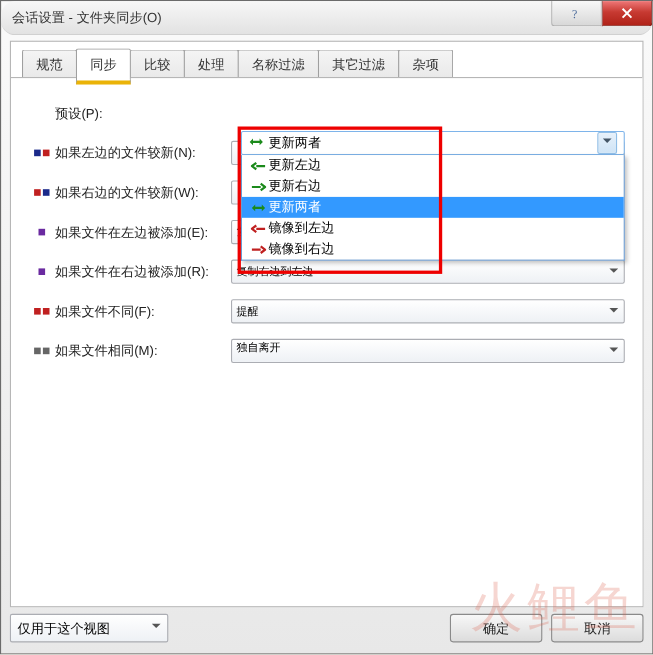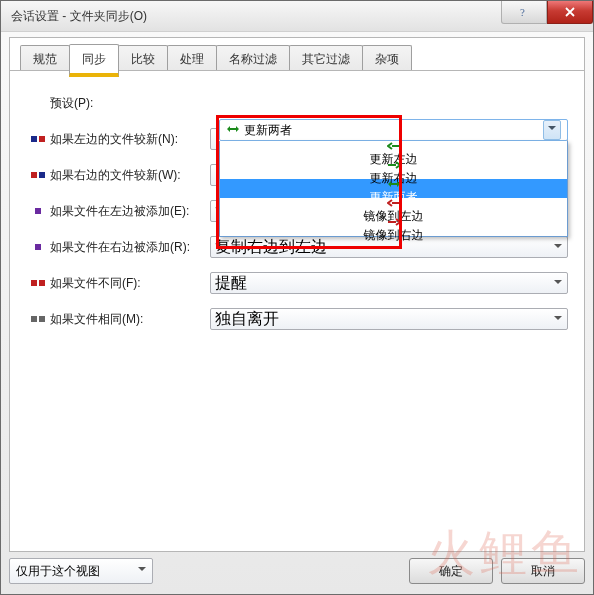--- a/index.html
+++ b/index.html
@@ -1,41 +1,41 @@
 <!DOCTYPE html>
 <html><head>
 <meta charset="utf-8">
 <style>
   html,body{margin:0;padding:0;font-family:"Microsoft YaHei","SimSun",Tahoma,sans-serif;font-size:12px;background:#f0ece4;}
   .window{width:594px;height:595px;position:relative;box-sizing:border-box;border:1px solid #6b6b6b;background:linear-gradient(#fafafa,#e8e8e8);overflow:hidden;}
-  .titlebar{height:30px;background:linear-gradient(#f7f7f7,#e2e2e2);display:flex;align-items:center;padding:0 0 0 10px;border-bottom:1px solid #d0d0d0;}
+  .titlebar{height:30px;background:linear-gradient(#f7f7f7,#e2e2e2);display:flex;align-items:center;padding:0 0 0 10px;border-bottom:1px solid #d0d0d0;border-radius:13px;}
   .title{color:#333;}
   .winbtns{margin-left:auto;display:flex;height:100%;}
   .winbtn{width:44px;height:22px;margin-top:0;display:flex;align-items:center;justify-content:center;border:1px solid #b0b0b0;border-top:none;background:linear-gradient(#f8f8f8,#d8d8d8);}
   .winbtn.help{border-radius:0 0 0 3px;}
   .winbtn.close{background:linear-gradient(#e77,#c73a32 45%,#b02218);border-color:#8a2018;border-radius:0 0 3px 0;color:#fff;}
   .winbtn svg{width:12px;height:12px;}
   .client{position:absolute;left:8px;top:36px;right:8px;bottom:42px;background:#fff;border:1px solid #b6b6b6;box-sizing:border-box;}
   .tabstrip{display:flex;position:absolute;left:10px;top:-1px;padding-top:7px;}
   .tab{padding:5px 12px 5px;border:1px solid #9f9f9f;border-bottom:none;background:linear-gradient(#f4f4f4,#e6e6e6);margin-right:-1px;color:#333;border-radius:2px 2px 0 0;position:relative;top:1px;}
   .tab.active{background:#fff;border-bottom:4px solid #eab308;z-index:2;padding-top:6px;top:0;}
   .panel{position:absolute;left:0;right:0;top:32px;bottom:0;background:#fff;border-top:1px solid #b6b6b6;padding:18px 16px 10px 16px;box-sizing:border-box;}
   .row{display:flex;align-items:center;height:28px;margin-bottom:8px;}
   .marks{width:24px;display:flex;justify-content:center;}
   .sq{width:6px;height:6px;display:inline-block;}
   .label{width:160px;color:#222;}
-  select.combo,.combo{flex:1;height:22px;border:1px solid #abadb3;background:linear-gradient(#fff,#eef1f5);padding:0 4px;border-radius:2px;appearance:none;-webkit-appearance:none;font-family:Liberation Serif, serif;font-size:16px;box-sizing:border-box;}
+  select.combo,.combo{flex:1;height:22px;border:1px solid #abadb3;background:linear-gradient(#fff,#eef1f5);padding:0 4px;border-radius:2px;appearance:none;-webkit-appearance:none;font-family:Liberation Serif, serif;font-size:10px;box-sizing:border-box;}
   .combo-wrap{flex:1;position:relative;display:flex;}
   .combo-wrap::after{content:"";position:absolute;right:6px;top:8px;border:4px solid transparent;border-top-color:#555;}
   .dropdown-open{position:absolute;left:209px;top:48px;right:16px;z-index:10;}
   .dd-field{height:22px;border:1px solid #7eb4ea;background:#fff;display:flex;align-items:center;padding:0 6px;box-sizing:border-box;border-radius:2px;}
   .dd-field .arrow{margin-left:auto;width:16px;height:18px;border:1px solid #8fbde6;background:linear-gradient(#e6f0fa,#cfe4f6);display:flex;align-items:center;justify-content:center;border-radius:2px;}
   .dd-field .arrow::after{content:"";border:4px solid transparent;border-top-color:#4b6;border-top-color:#456;}
   .dd-list{border:1px solid #6b9bd0;border-top:none;background:#fff;box-shadow:2px 2px 4px rgba(0,0,0,0.25);}
-  .dd-item{height:19px;display:flex;align-items:center;padding:0 6px;cursor:default;flex-direction:column;}
+  .dd-item{height:19px;display:flex;align-items:center;padding:0 6px;cursor:default;}
   .dd-item.sel{background:#3399ff;color:#fff;}
   .dd-item .ico{width:18px;display:flex;justify-content:center;align-items:center;}
   .redbox{position:absolute;border:3px solid #e00;z-index:20;pointer-events:none;}
   .footer{position:absolute;left:8px;right:8px;bottom:6px;height:30px;display:flex;align-items:flex-start;}
   .view-combo{width:130px;height:24px;border:1px solid #abadb3;background:linear-gradient(#fff,#eef1f5);border-radius:2px;padding:0 6px;display:flex;align-items:center;}
   .view-combo::after{content:"";margin-left:auto;border:4px solid transparent;border-top-color:#555;}
   .btn{width:82px;height:24px;border:1px solid #8a8a8a;background:linear-gradient(#f7f7f7,#dcdcdc);border-radius:3px;margin-left:8px;display:flex;align-items:center;justify-content:center;color:#222;}
   .watermark{position:absolute;right:10px;bottom:12px;font-size:48px;color:rgba(220,90,70,0.25);font-family:"KaiTi","SimSun",serif;pointer-events:none;letter-spacing:4px;line-height:1.2;text-align:right;}
 </style>
 </head>

